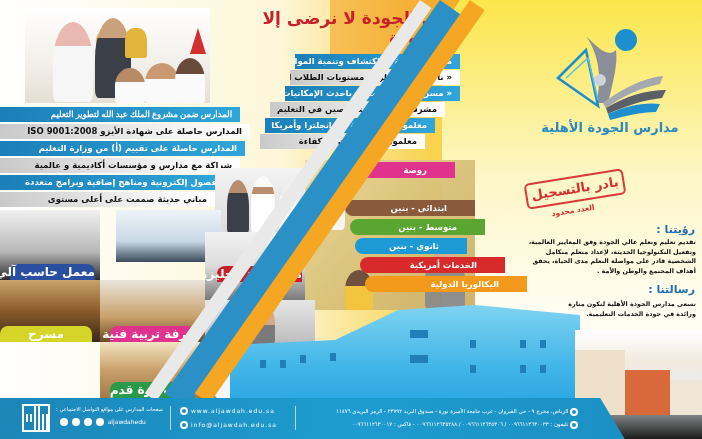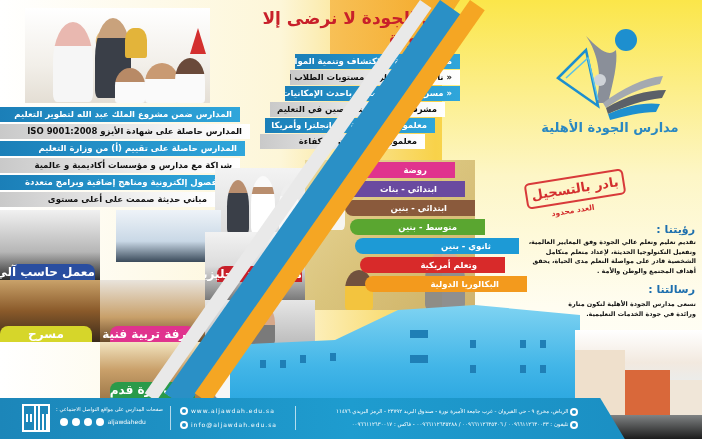--- a/index.html
+++ b/index.html
@@ -106,45 +106,44 @@
 
   <div class="headline">في الجودة لا نرضى إلا بالجودة</div>
 
   <div class="feat blue" style="left:295px;top:54px;width:165px;">مركز « موهبة » لاكتشاف وتنمية المواهب</div>
   <div class="feat grey" style="left:290px;top:70px;width:170px;">« نادي علمي » لرفع مستويات الطلاب العلمية</div>
   <div class="feat blue" style="left:285px;top:86px;width:175px;">« مسرح ثقافي » مجهز باحدث الإمكانيات</div>
   <div class="feat grey" style="left:270px;top:102px;width:175px;">مشرفين وخبراء متخصصين في التعليم</div>
   <div class="feat blue" style="left:265px;top:118px;width:170px;">معلمو لغة إنجليزية من انجلترا وأمريكا</div>
   <div class="feat grey" style="left:260px;top:134px;width:165px;">معلمون متخصصون ذو كفاءة</div>
 
-  <div class="feat blue" style="left:0;top:107px;width:240px;">المدارس ضمن مشروع الملك عبد الله لتطوير التعليم</div>
+  <div class="feat blue" style="left:0;top:107px;width:240px;font-family:Liberation Serif, serif;">المدارس ضمن مشروع الملك عبد الله لتطوير التعليم</div>
   <div class="feat grey" style="left:0;top:124px;width:250px;">المدارس حاصلة على شهادة الأيزو ISO 9001:2008</div>
   <div class="feat blue" style="left:0;top:141px;width:245px;">المدارس حاصلة على تقييم (أ) من وزارة التعليم</div>
   <div class="feat grey" style="left:0;top:158px;width:240px;">شراكة مع مدارس و مؤسسات أكاديمية و عالمية</div>
   <div class="feat blue" style="left:0;top:175px;width:225px;">فصول إلكترونية ومناهج إضافية وبرامج متعددة</div>
   <div class="feat grey" style="left:0;top:192px;width:215px;">مباني حديثة صممت على أعلى مستوى</div>
 
   <div class="photo" style="left:215px;top:168px;width:95px;height:65px;background:linear-gradient(180deg,#f3f3f3,#dcdcdc);">
     <div class="p-fig" style="left:12px;top:12px;width:22px;height:53px;background:linear-gradient(180deg,#b98e6e 0 25%,#3a3f48 25%);"></div>
     <div class="p-fig" style="left:36px;top:8px;width:24px;height:57px;background:linear-gradient(180deg,#fafafa 0 20%,#b98e6e 20% 32%,#ffffff 32%);"></div>
     <div class="p-fig" style="left:64px;top:16px;width:20px;height:49px;background:linear-gradient(180deg,#eee 0 25%,#f8f8f8 25%);"></div>
   </div>
 
   <div class="photo" style="left:305px;top:160px;width:170px;height:150px;background:linear-gradient(135deg,#e8d79a,#d9c27a 50%,#cdb068);opacity:0.95;">
     <div class="p-fig" style="left:10px;top:10px;width:30px;height:60px;background:linear-gradient(180deg,#c9a27c 0 25%,#f6f6f6 25%);"></div>
     <div class="p-fig" style="left:120px;top:90px;width:40px;height:60px;background:linear-gradient(180deg,#d6a88a 0 35%,#8a8a8a 35%);"></div>
     <div class="p-fig" style="left:40px;top:110px;width:28px;height:40px;background:linear-gradient(180deg,#6a4a3a 0 40%,#f3c33a 40%);"></div>
   </div>
 
   <div class="pill" style="left: 335px; top: 162px; width: 120px; background: rgb(224, 51, 142);"><span>روضة</span></div>
-  <div class="pill" style="left: 340px; top: 181px; width: 125px; background: rgb(106, 74, 160);"><span>ابتدائي - بنات</span></div>
   <div class="pill" style="left: 345px; top: 200px; width: 130px; background: rgb(138, 90, 60);"><span>ابتدائي - بنين</span></div>
   <div class="pill" style="left: 350px; top: 219px; width: 135px; background: rgb(90, 166, 48);"><span>متوسط - بنين</span></div>
-  <div class="pill" style="left: 355px; top: 238px; width: 164px; background: rgb(29, 154, 214);"><span>ثانوي - بنين</span></div>
-  <div class="pill" style="left: 360px; top: 257px; width: 145px; background: rgb(216, 42, 42);"><span>وتعلم أمريكية</span></div>
+  <div class="pill" style="left: 355px; top: 238px; width: 112px; background: rgb(29, 154, 214);"><span>ثانوي - بنين</span></div>
+  <div class="pill" style="left: 360px; top: 257px; width: 145px; background: rgb(216, 42, 42);"><span>الخدمات أمريكية</span></div>
   <div class="pill" style="left: 365px; top: 276px; width: 162px; background: rgb(243, 154, 29);"><span>البكالوريا الدولية</span></div>
 
   <div class="tile" style="left:0;top:210px;width:100px;height:70px;background:linear-gradient(180deg,#f1f1f1,#b6b6b6 60%,#2a2a2a);">
     <div class="tile-label" style="left: 10px; top: 54px; width: 85px; background: rgb(42, 78, 160);">معمل حاسب آلي</div>
   </div>
   <div class="tile" style="left:116px;top:210px;width:105px;height:52px;background:linear-gradient(180deg,#eef3f8,#c9d8e6 60%,#3a4a5a);">
     <div class="tile-label" style="left: 10px; top: 54px; width: 80px; background: rgb(42, 162, 74);">معمل علوم</div>
   </div>
   <div class="tile" style="left:205px;top:232px;width:100px;height:68px;background:linear-gradient(180deg,#f2f2f2,#dcdcdc 50%,#7a7a7a);">
     <div class="tile-label" style="left: 12px; top: 34px; width: 85px; background: rgb(200, 32, 42);">معمل لغة انجليزية</div>

